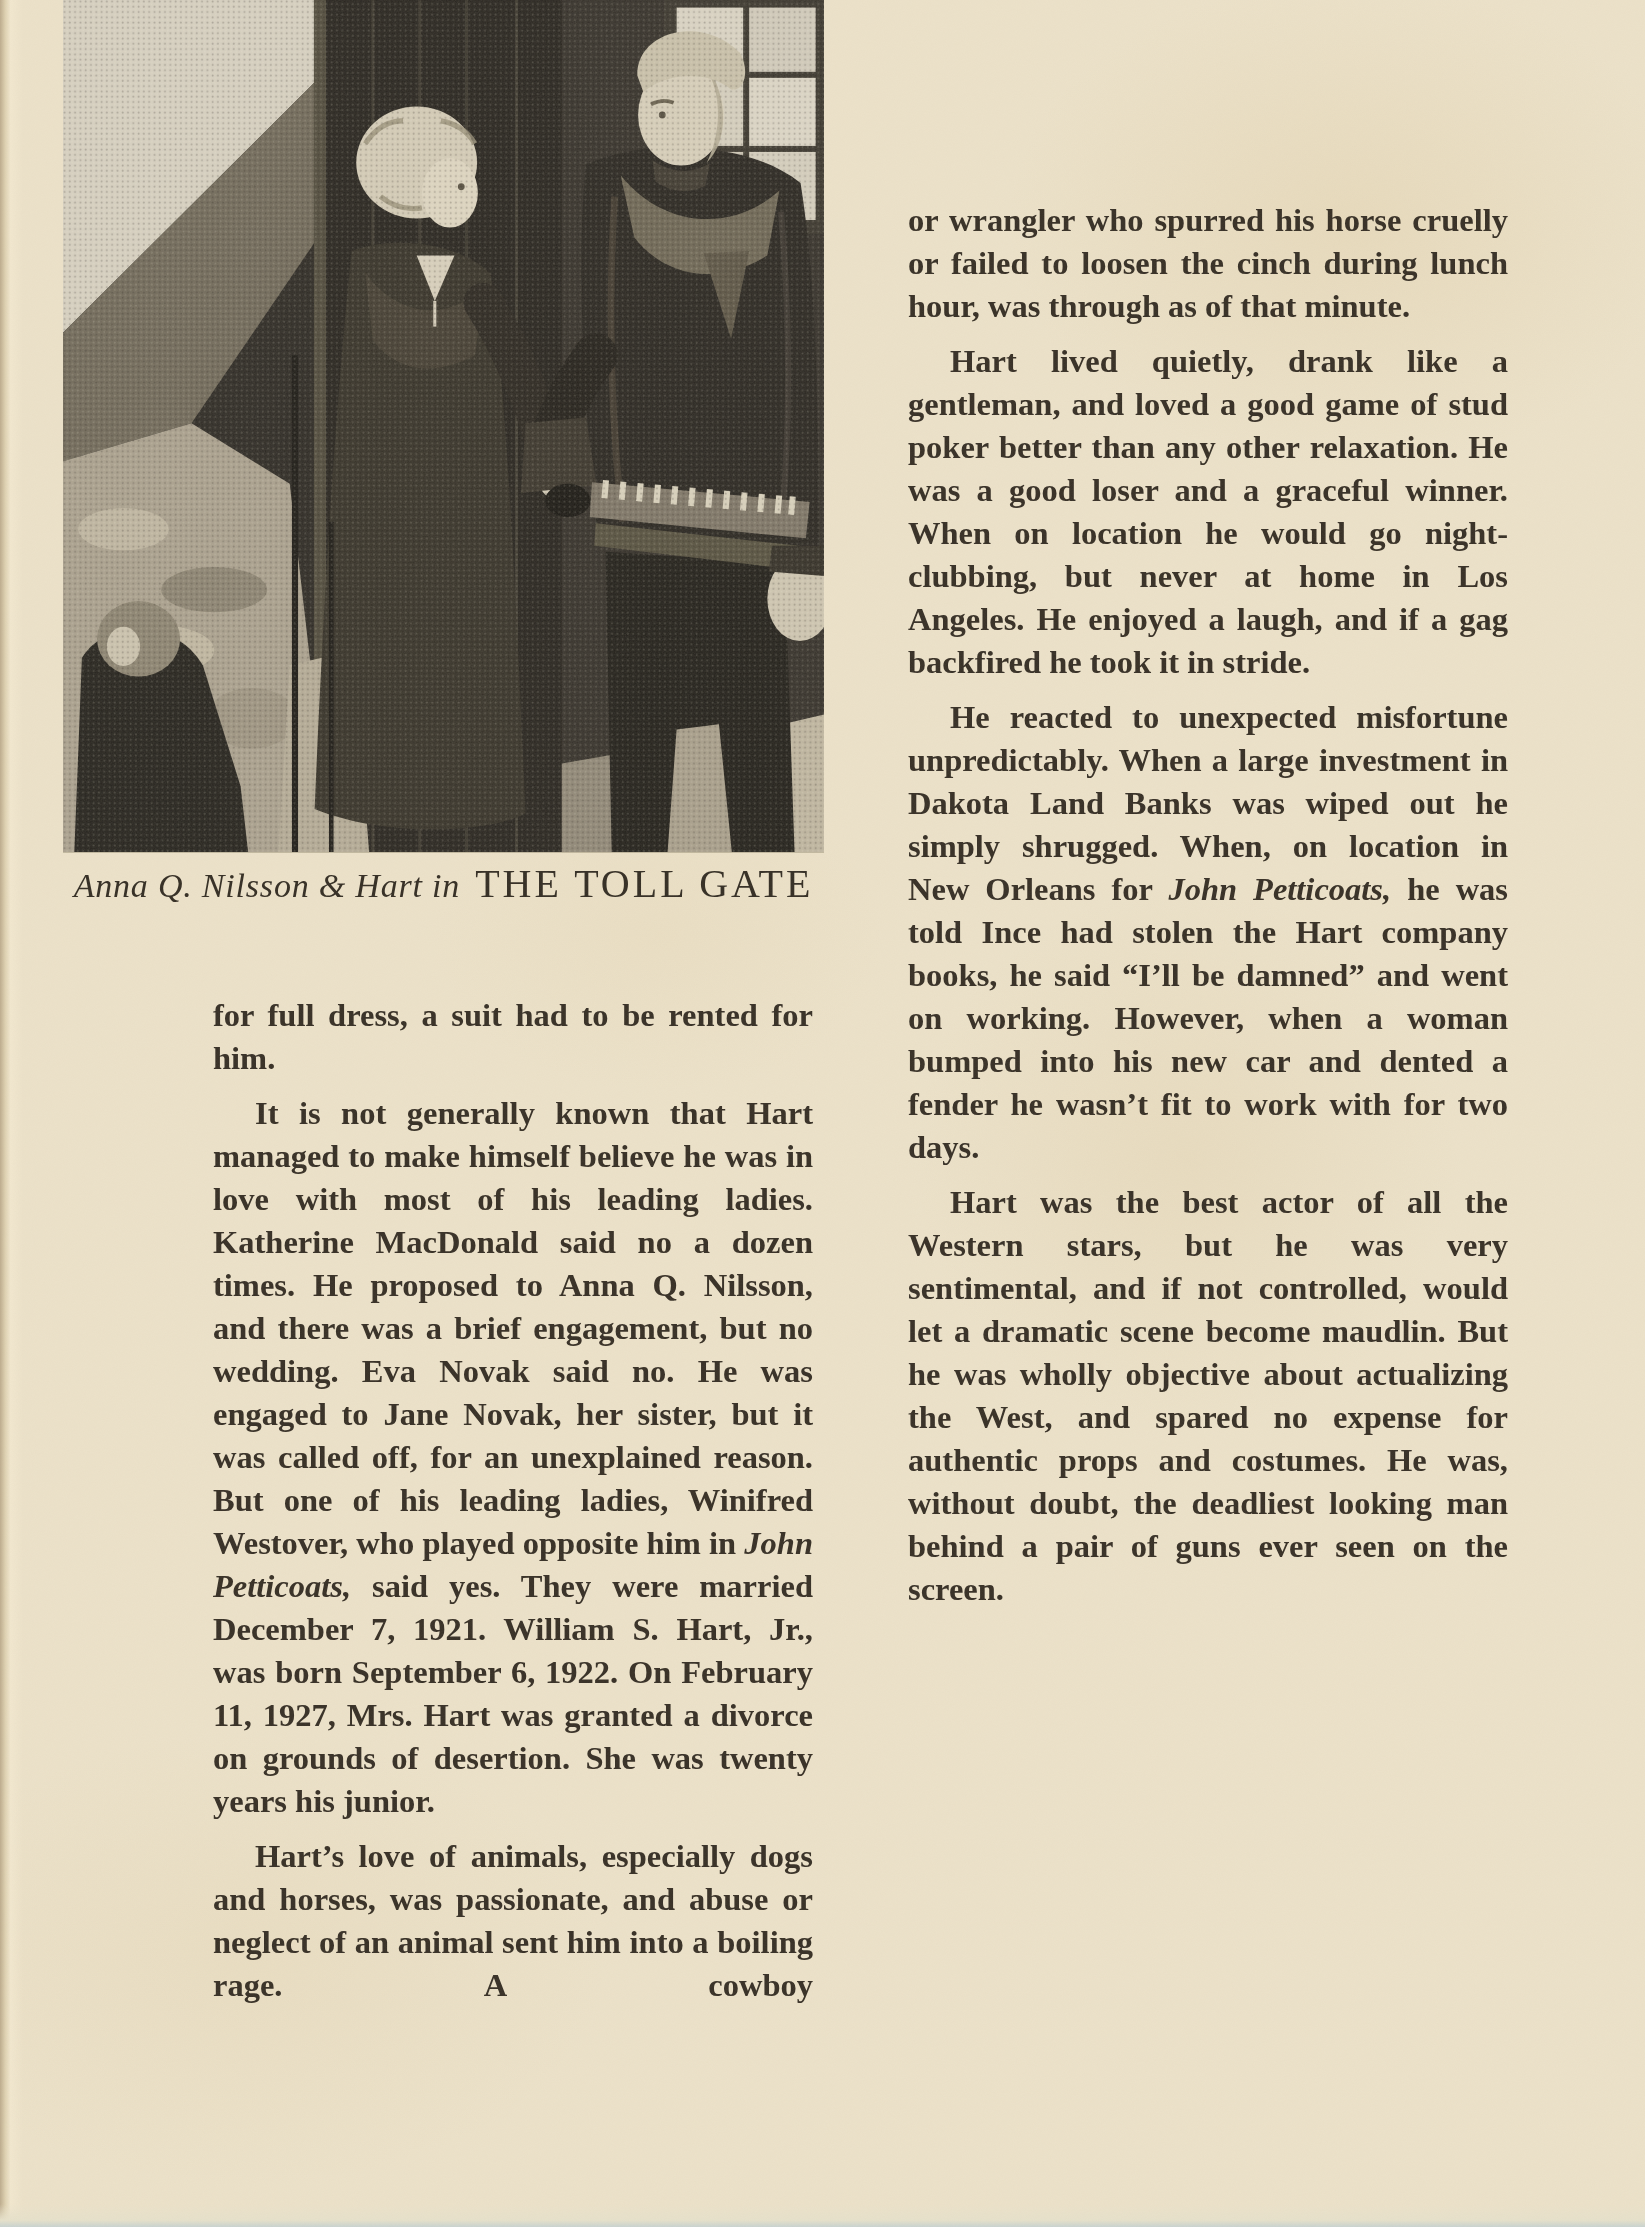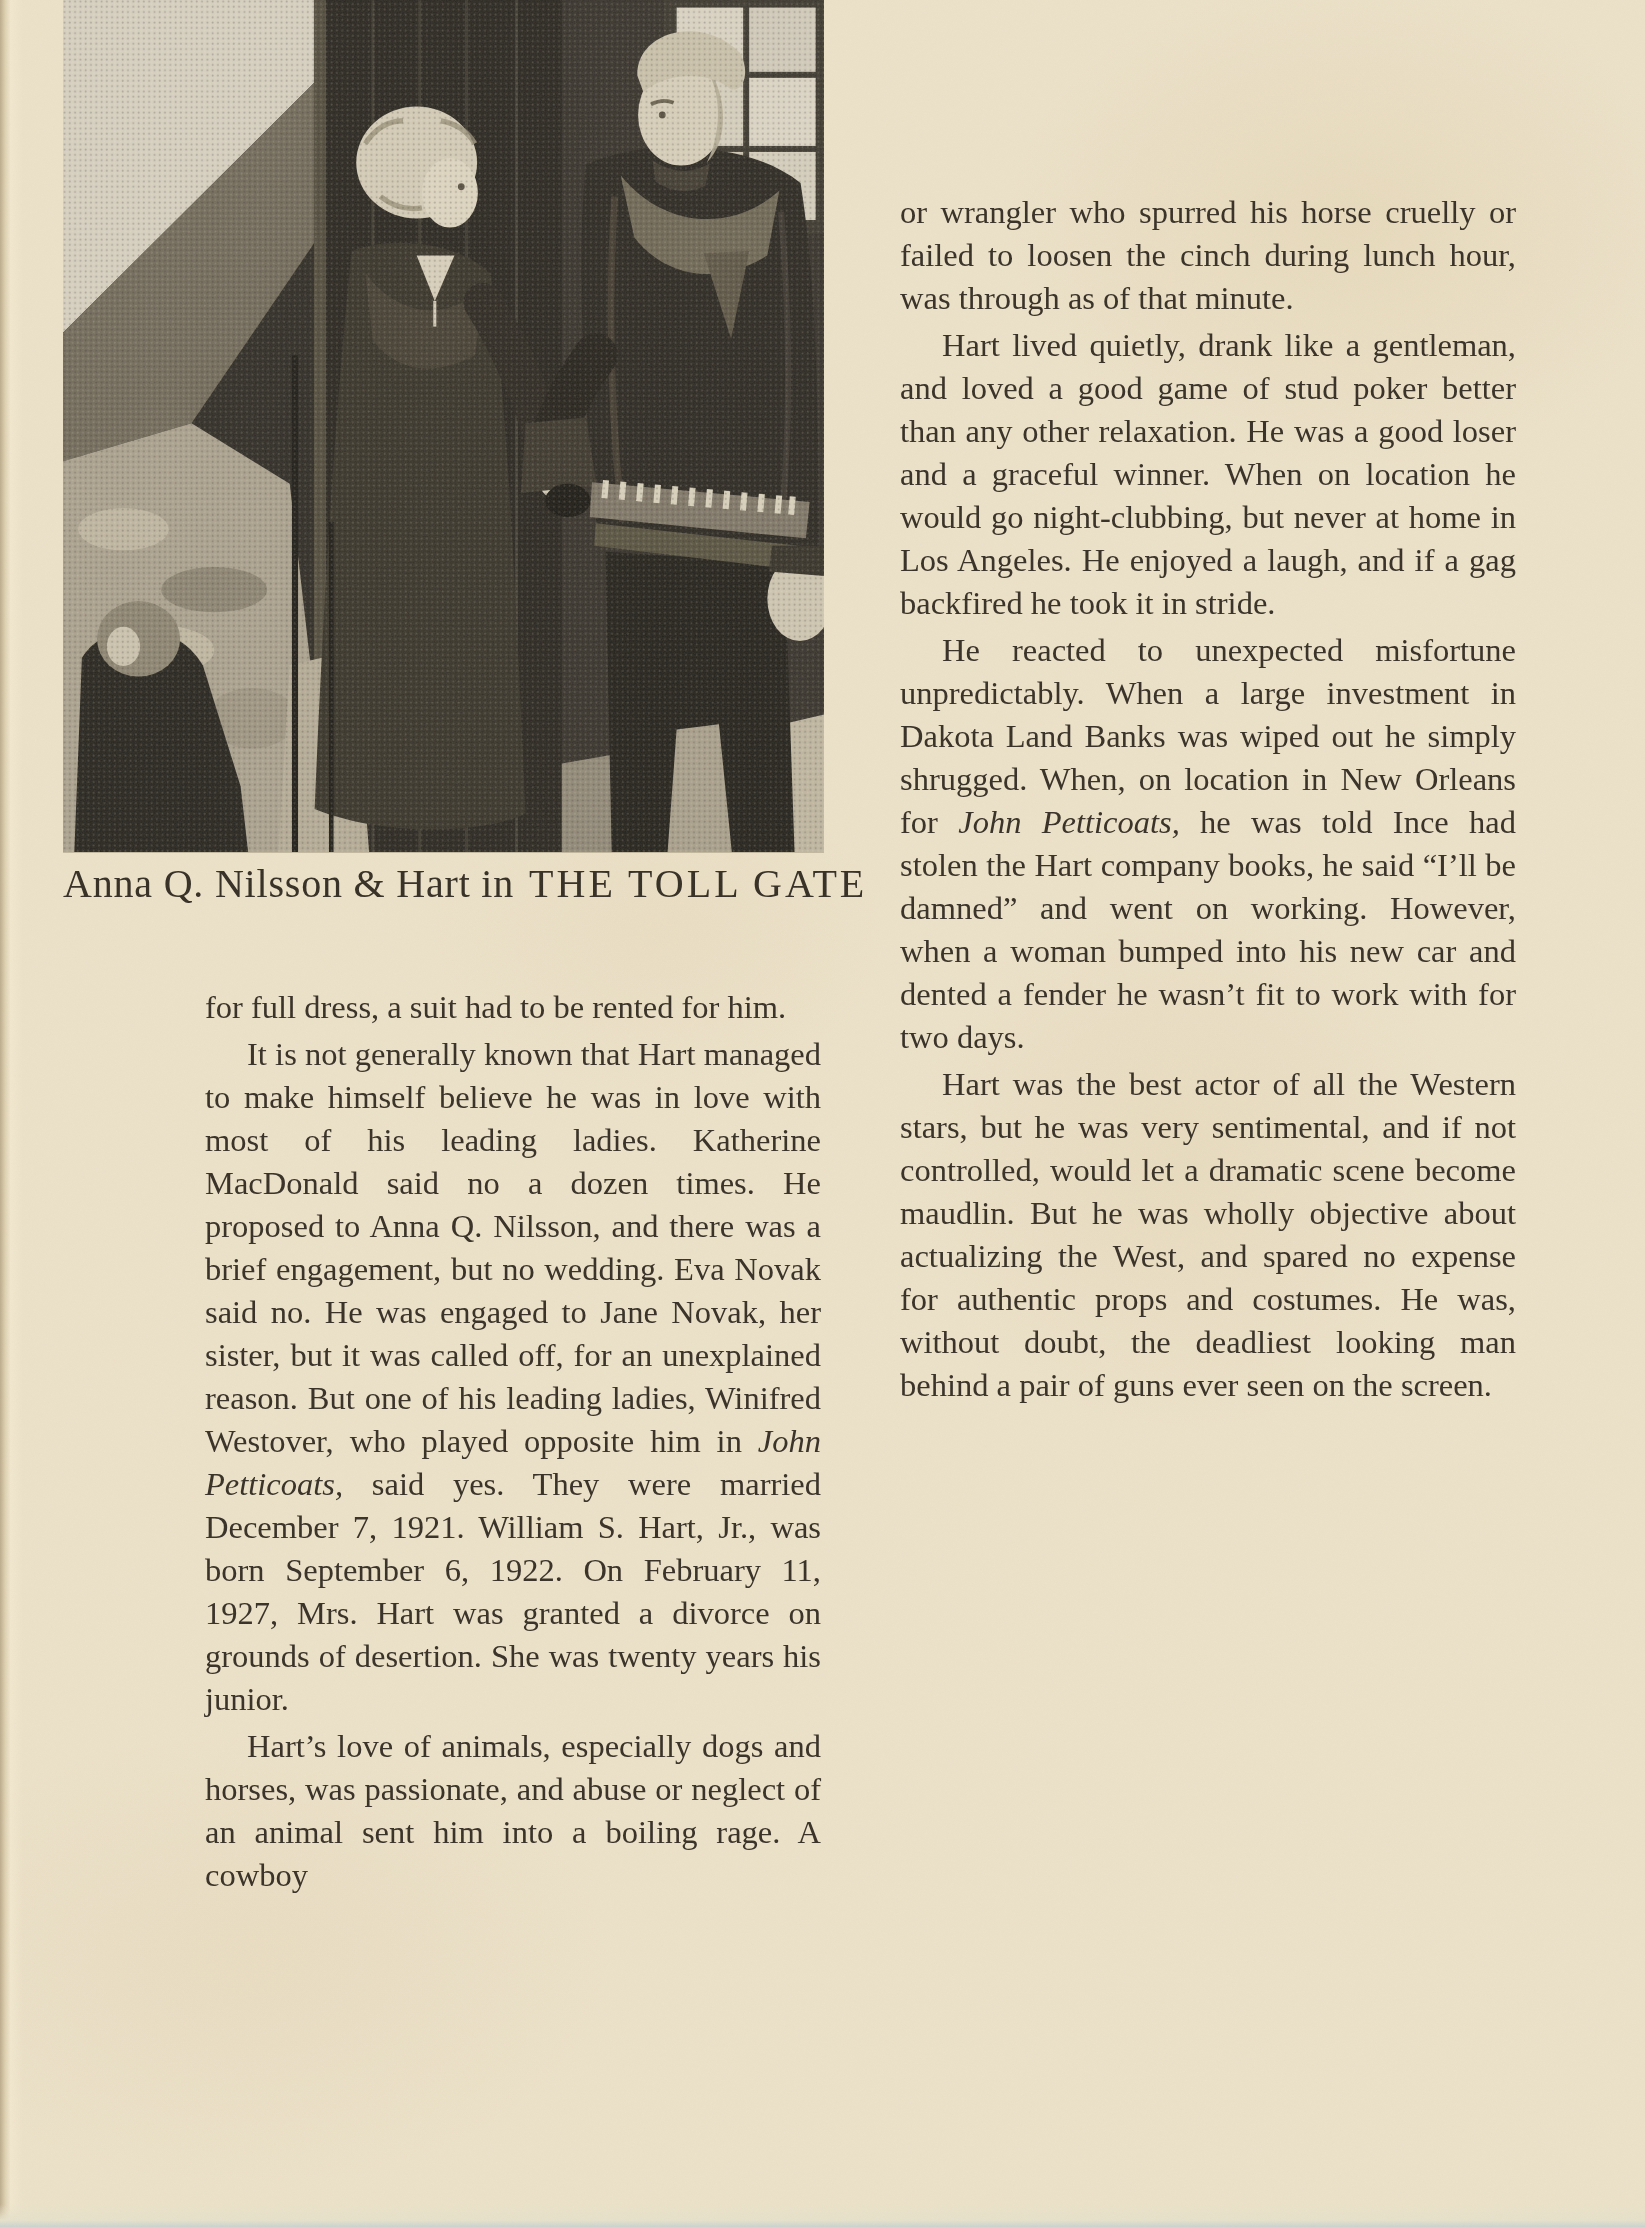--- a/index.html
+++ b/index.html
@@ -28,31 +28,31 @@
   }
   .photo{
     position:absolute;left:63px;top:0;width:761px;height:852px;
     box-shadow:0 0.8px 0 rgba(90,80,55,.35);
   }
   .photo svg{display:block;width:100%;height:100%;}
   .caption{
     position:absolute;left:63px;top:860px;width:761px;
     text-align:center;color:#332d24;white-space:nowrap;
   }
-  .caption .cap-italic{font-size:40px;letter-spacing:0.8px;}
+  .caption .cap-italic{font-style:italic;font-size:34px;letter-spacing:0.8px;}
   .caption .cap-title{font-style:normal;font-size:40px;letter-spacing:3px;margin-left:12px;}
   .col{
     position:absolute;width:624px;
     font-size:32.5px;line-height:43px;color:#362f26;
     text-align:justify;
     -webkit-hyphens:auto;hyphens:auto;
   }
   .col-left{left:201px;top:982px;height:1103px;}
   .col-right{left:896px;top:187px;height:1919px;}
-  .col p{margin:4px;padding:0;}
+  .col p{margin:12px;padding:0;font-weight:bold;}
   .col p.ind{text-indent:42px;}
   .col p.noind{text-indent:0;}
   .col p.cont{text-align-last:justify;}
   .col .it{font-style:italic;}
   .texture{position:absolute;left:0;top:0;width:100%;height:100%;pointer-events:none;}
 </style>
 </head>
 <body>
 
 <div class="page">

